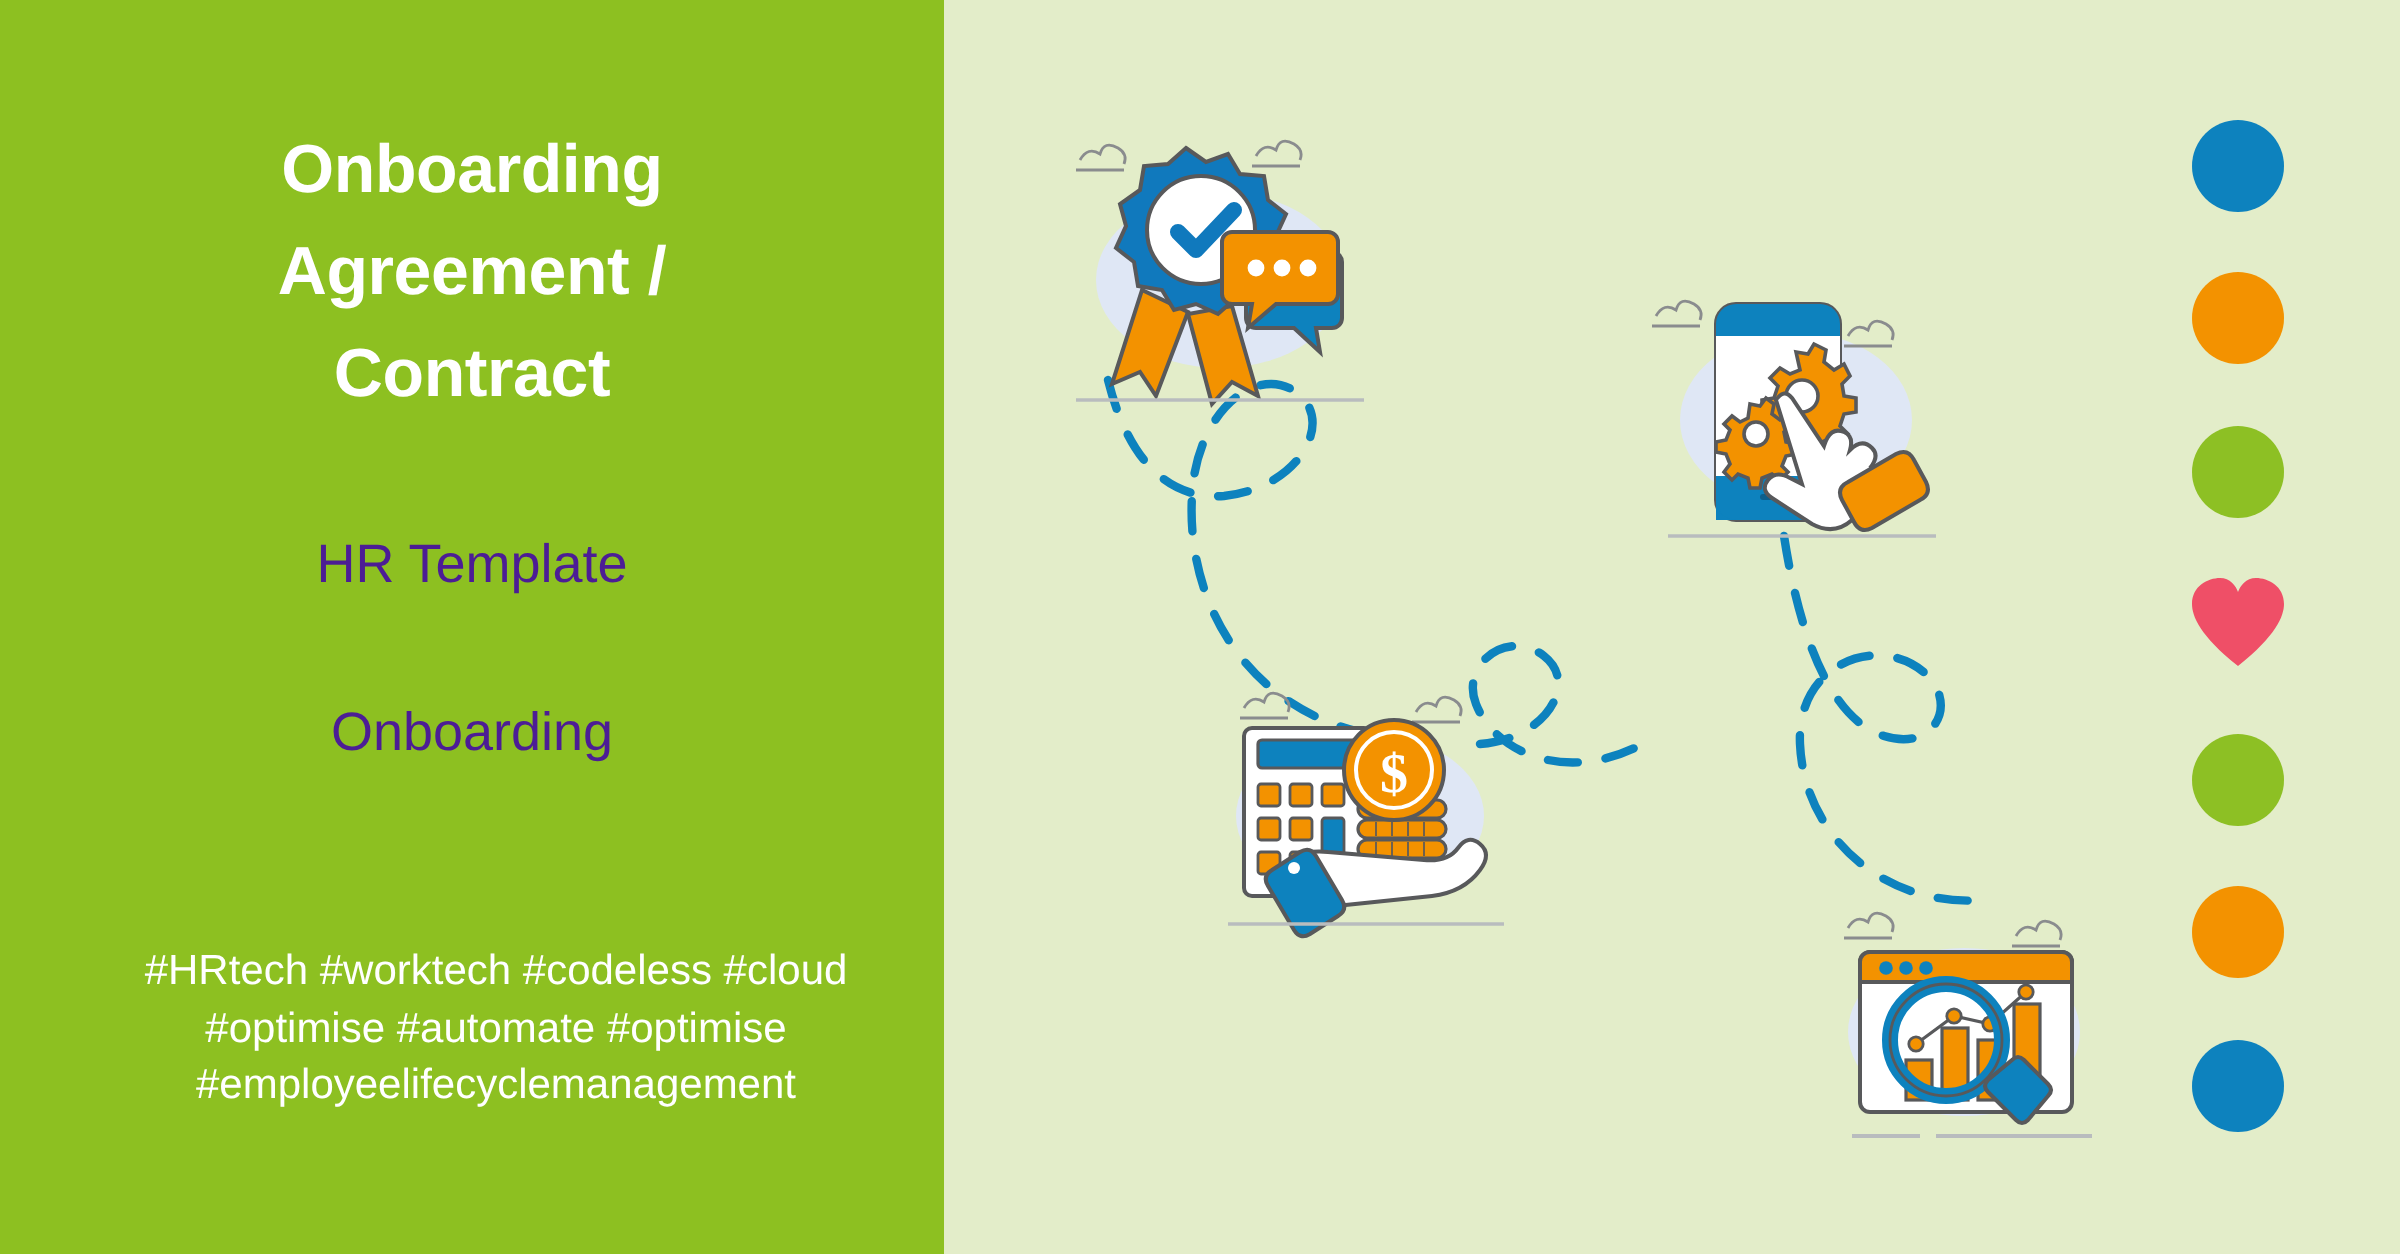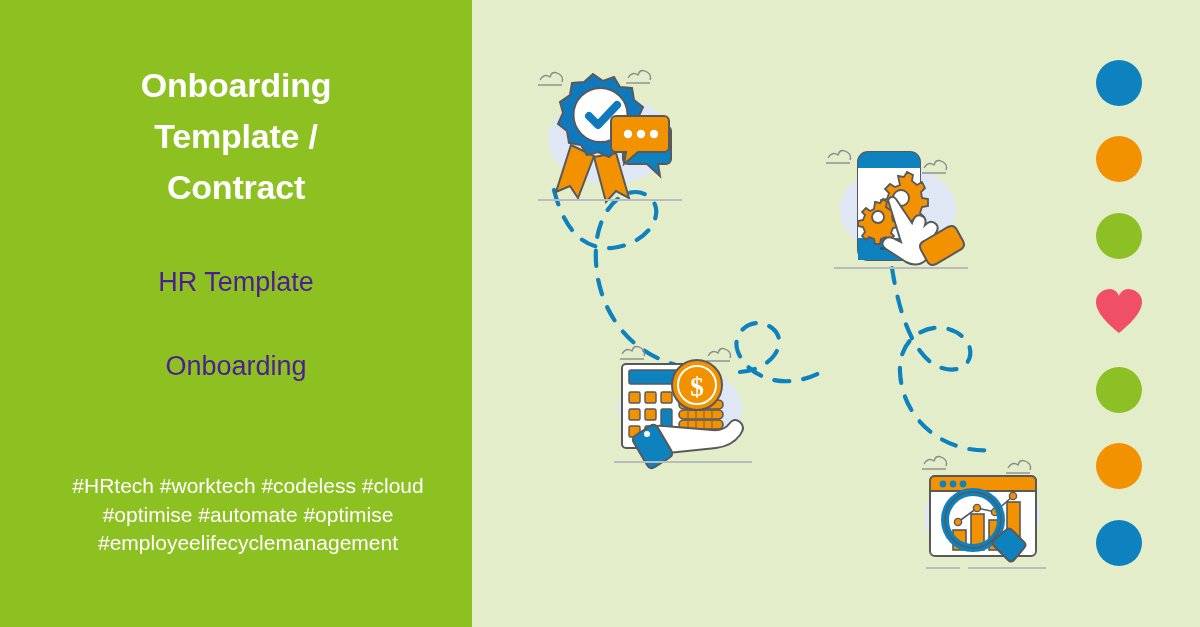--- a/index.html
+++ b/index.html
@@ -111,21 +111,21 @@
 </style>
 </head>
 <body>
 
 <div class="canvas">
 
   <div class="left-panel">
 
     <div class="title-block">
       <span class="title-line">Onboarding</span>
-      <span class="title-line">Template /</span>
+      <span class="title-line">Agreement /</span>
       <span class="title-line">Contract</span>
     </div>
 
     <div class="sub-block">
       <span class="sub-line">HR Template</span>
       <div class="sub-gap"></div>
       <span class="sub-line">Onboarding</span>
     </div>
 
     <div class="tags-block">

